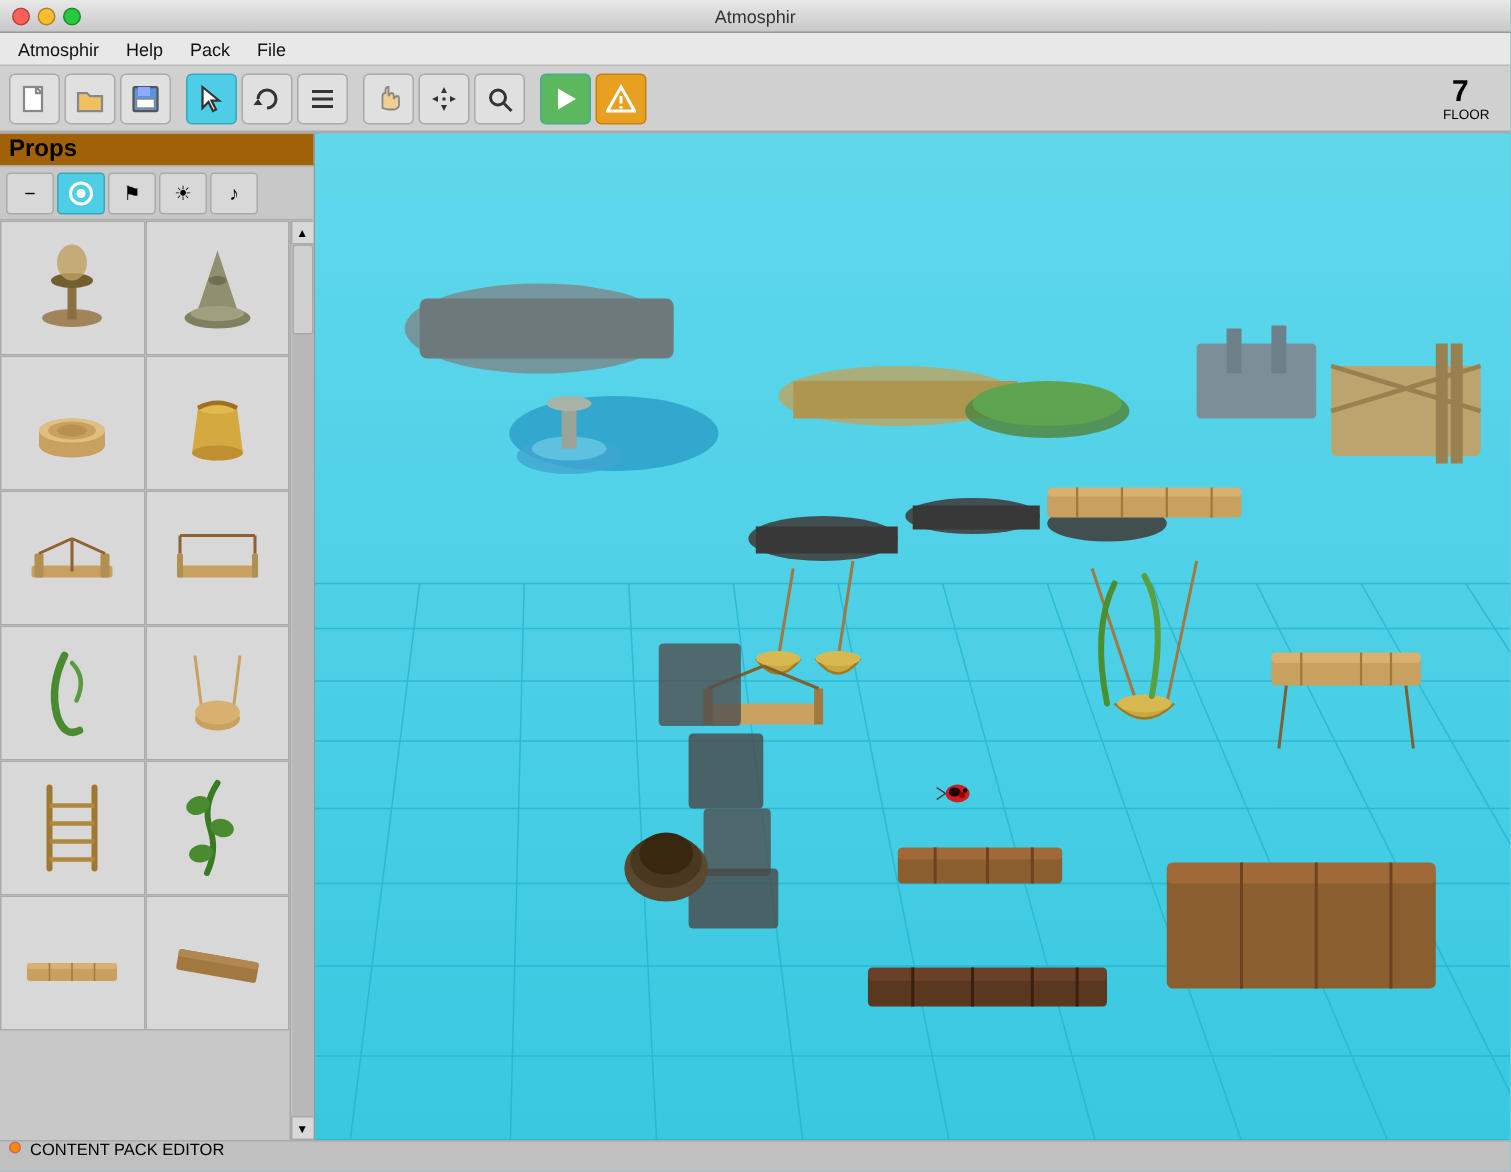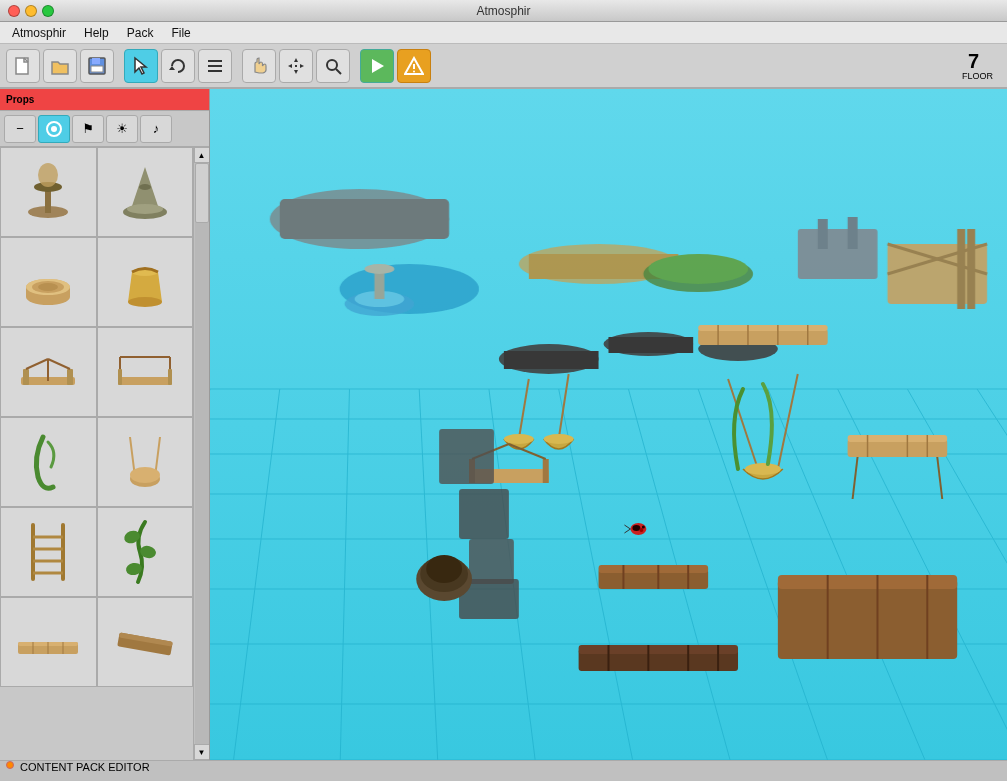--- a/index.html
+++ b/index.html
@@ -108,27 +108,27 @@
       font-size: 11px;
       background: white;
       border: 1px solid #aaa;
       border-radius: 2px;
       padding: 0 4px;
     }
 
     
     #props-header {
       height: 22px;
-      background: #ef4444;
+      background: #a16207;
       display: flex;
       align-items: center;
       padding: 0 6px;
       border-bottom: 1px solid #aaa;
       font-weight: bold;
-      font-size: 10px;
+      font-size: 16px;
     }
 
     
     #filter-bar {
       height: 36px;
       background: #c8c8c8;
       display: flex;
       align-items: center;
       padding: 2px 4px;
       gap: 2px;

